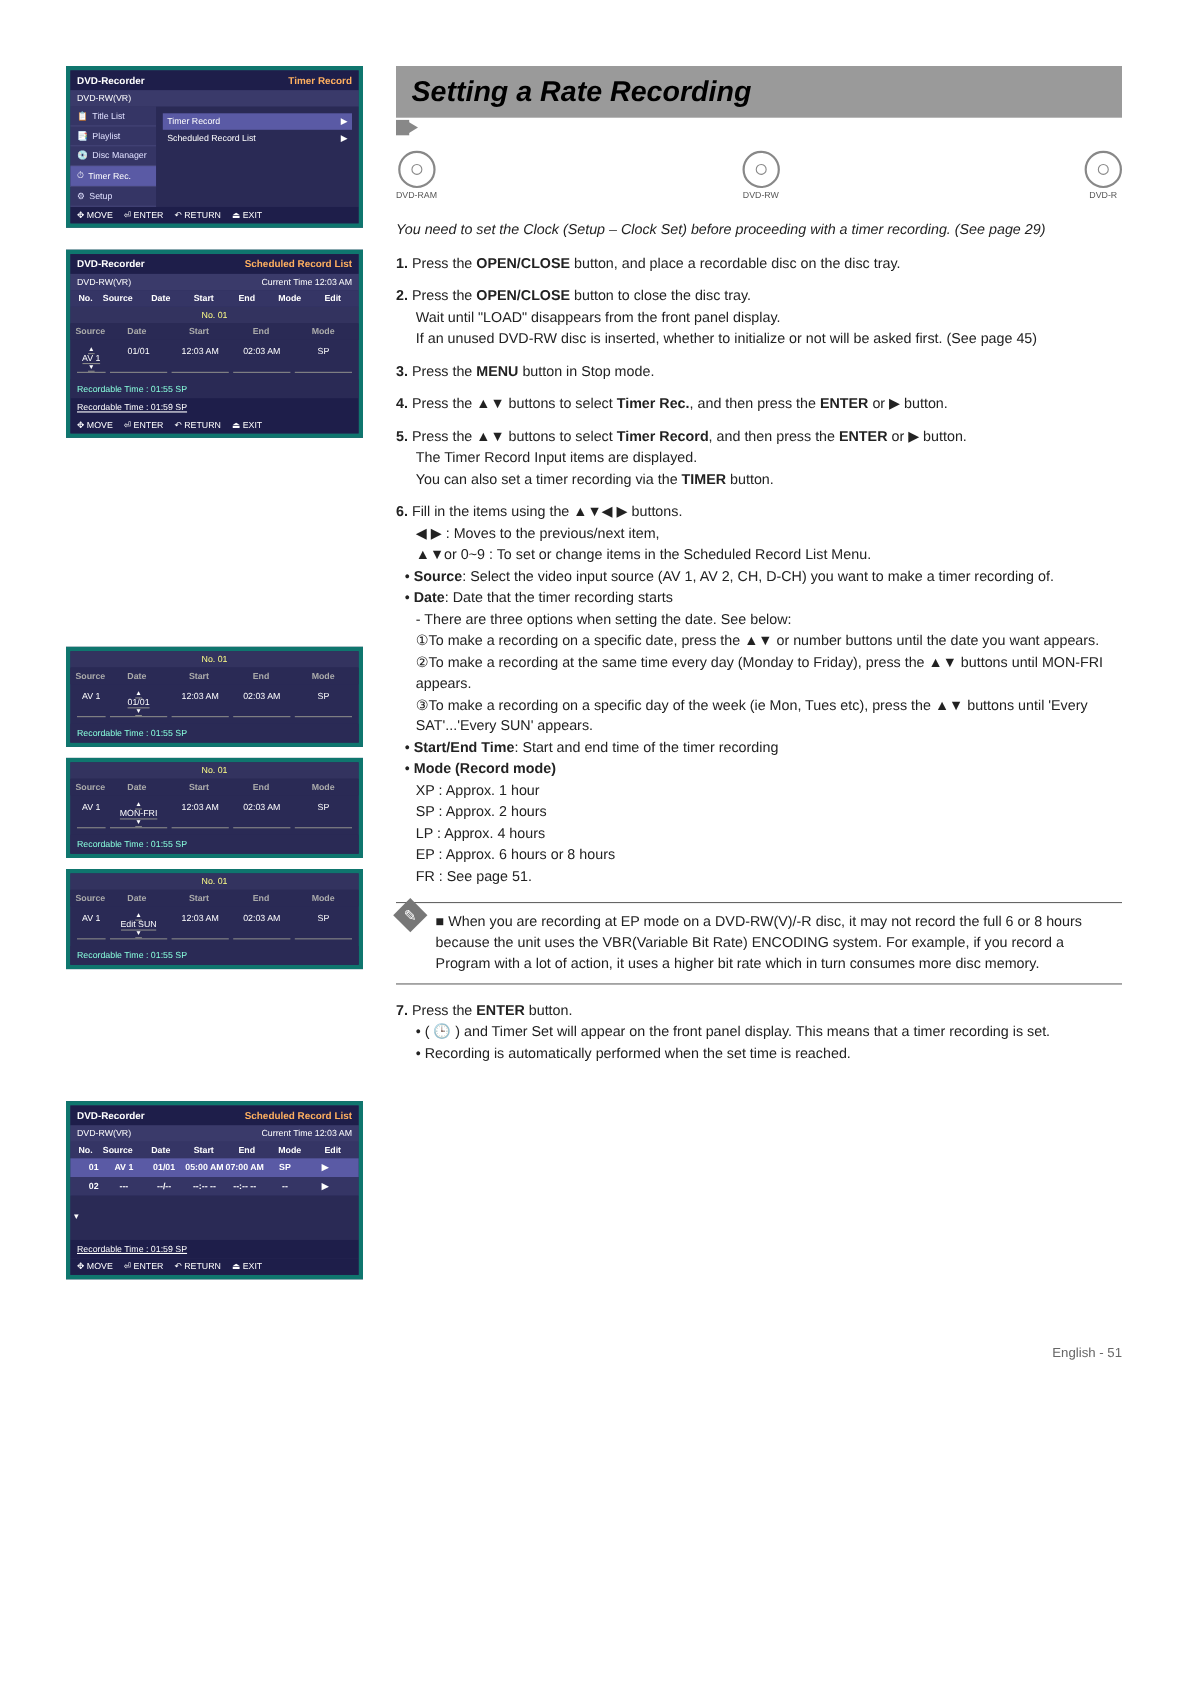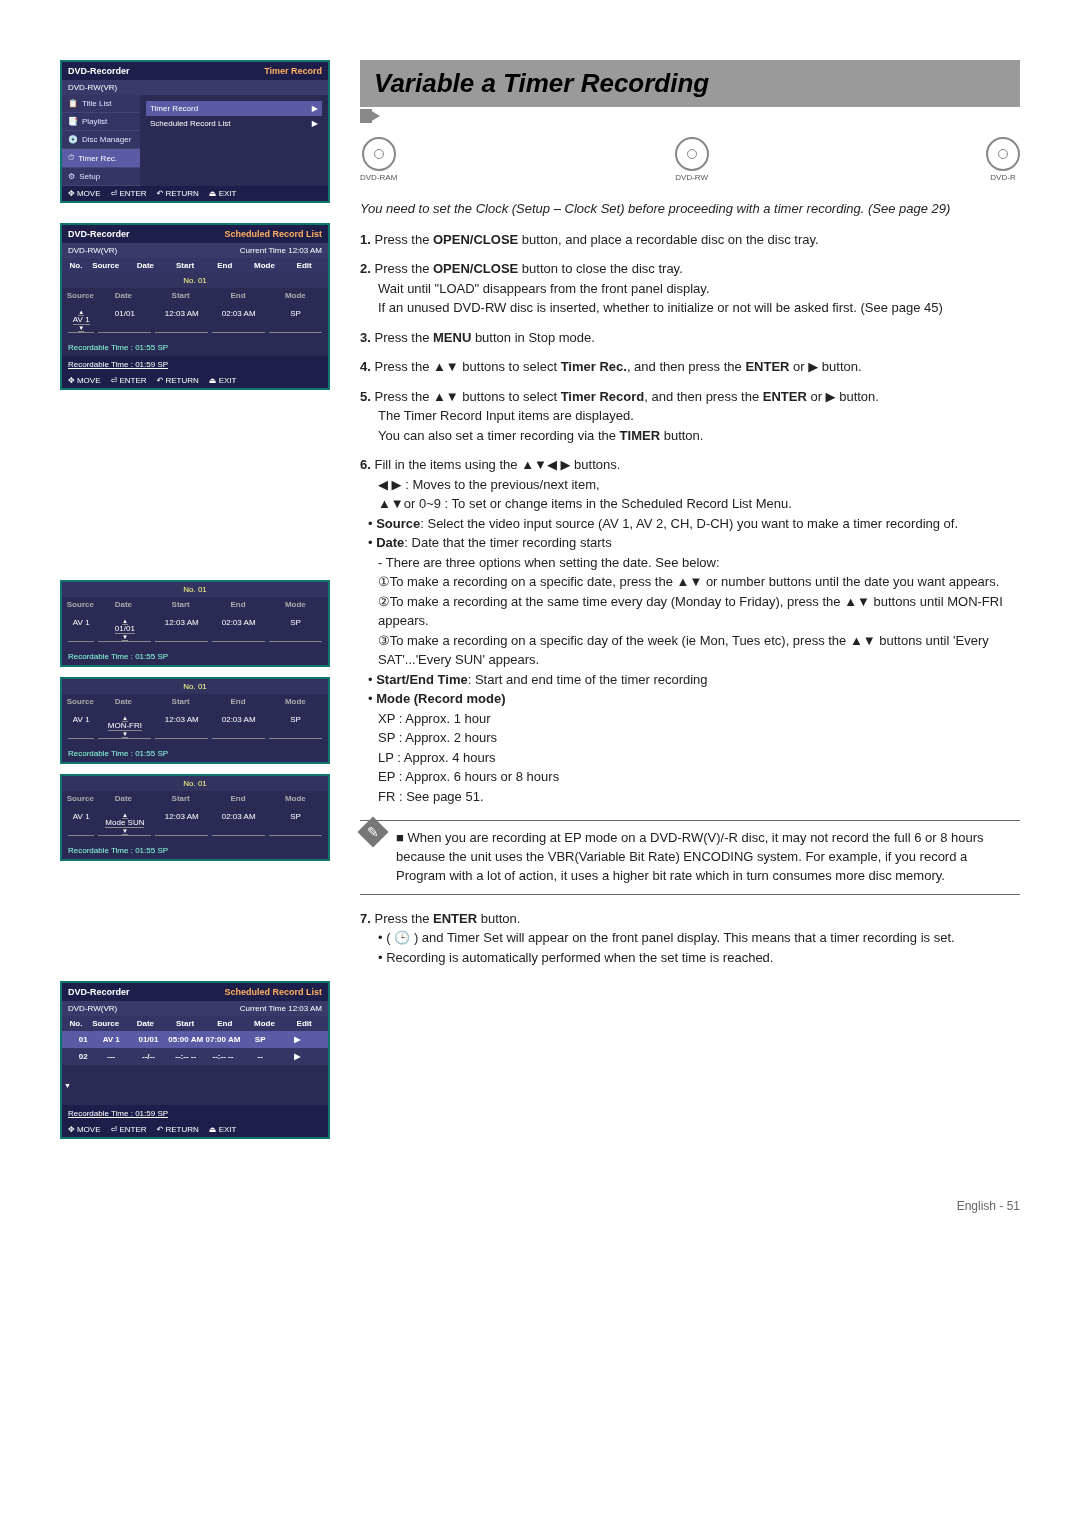--- a/index.html
+++ b/index.html
@@ -95,21 +95,21 @@
     transform: rotate(45deg);
     display:flex;align-items:center;justify-content:center;
   }
   .note-icon span { transform: rotate(-45deg); color:#fff; font-size:14px;}
   
   .panel {
     background: #2e2e5a;
     color: #fff;
     font-size: 9px;
     margin-bottom: 20px;
-    border: 2px solid #0f766e;
+    border: 4px solid #0f766e;
   }
   .panel .p-head {
     background: #1e1e4a;
     display: flex;
     justify-content: space-between;
     padding: 4px 6px;
     font-weight: bold;
   }
   .panel .p-head .orange { color: #ffb060; }
   .panel .p-sub {
@@ -342,21 +342,21 @@
                 <span>Source</span>
                 <span>Date</span>
                 <span>Start</span>
                 <span>End</span>
                 <span>Mode</span>
               </div>
             <div class="datarow">
               <span>AV 1</span>
               <span class="cell-av">
                   <span class="arr">▲</span>
-                  <span>Mode SUN</span>
+                  <span>Edit SUN</span>
                   <span class="arr">▼</span>
                 </span>
               <span>12:03 AM</span>
                 <span>02:03 AM</span>
                 <span>SP</span>
             </div>
             <div class="rec-line">Recordable Time : 01:55 SP</div>
           </div>
         </div>
       </div>
@@ -409,21 +409,21 @@
           <span>↶ <span>RETURN</span></span>
           <span>⏏ <span>EXIT</span></span>
         </div>
       </div>
 
     </div>
 
     <div class="right-col">
 
       <div class="title-bar">
-        <h1>Variable a Timer Recording</h1>
+        <h1>Setting a Rate Recording</h1>
       </div>
 
       <div class="flow-marker"><span class="arrowbox"></span><span class="arrowmark"></span></div>
 
       <div class="disc-icons">
         <div class="disc-icon"><div class="circ"></div><span>DVD-RAM</span></div>
         <div class="disc-icon"><div class="circ"></div><span>DVD-RW</span></div>
         <div class="disc-icon"><div class="circ"></div><span>DVD-R</span></div>
       </div>
 

